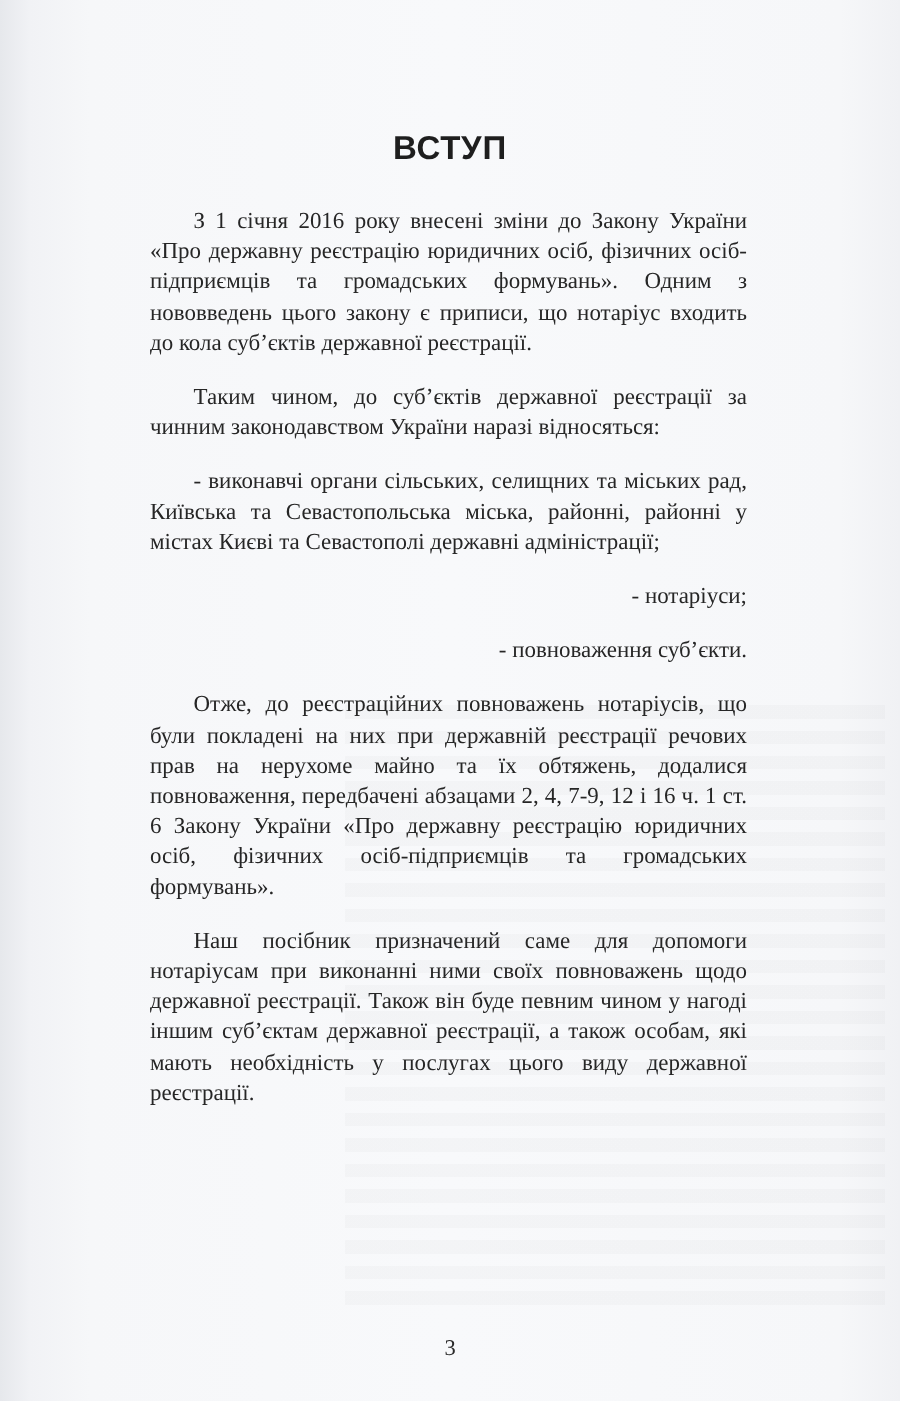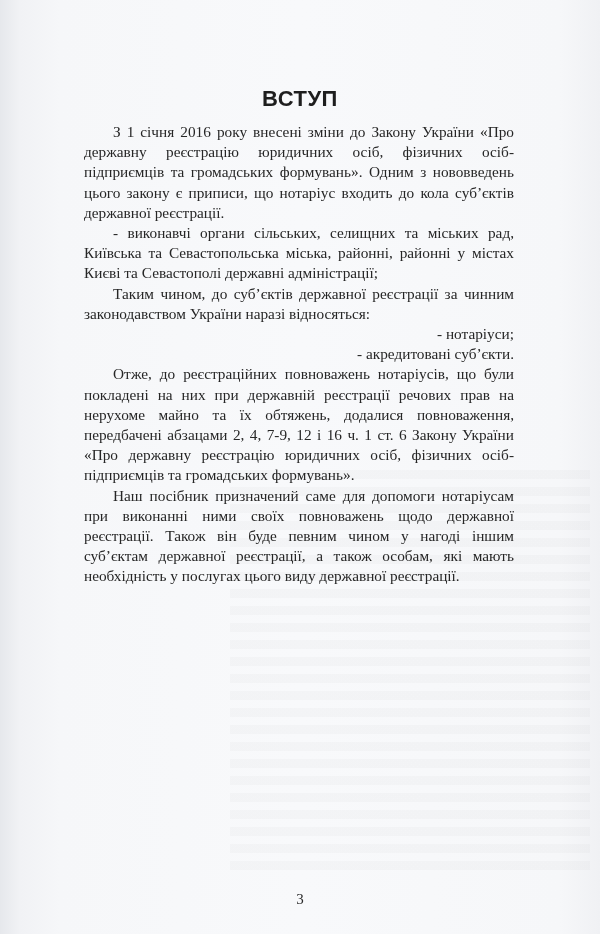--- a/index.html
+++ b/index.html
@@ -13,41 +13,41 @@
   .page { position: absolute; left: 0; top: 0; width: 600px; height: 934px; }
   .title {
     position: absolute; top: 86px; left: 0; width: 600px; text-align: center;
     font-family: "Liberation Sans", sans-serif; font-weight: bold; font-size: 22px;
     letter-spacing: 0.5px; color: #1e1e1e;
   }
   .body {
     position: absolute; top: 122px; left: 84px; width: 430px;
     font-size: 15.3px; line-height: 20.2px; text-align: justify;
   }
-  .body p { margin: 0; text-indent: 29px; }
+  .body p { margin: 16px; text-indent: 29px; }
   .body p.nojust { text-align: right; }
   .pagenum {
     position: absolute; top: 891px; left: 0; width: 600px; text-align: center;
     font-size: 15px; color: #2a2a2a;
   }
   .bleed {
     position: absolute; left: 230px; top: 470px; width: 360px; height: 400px;
     background: repeating-linear-gradient(to bottom, rgba(0,0,0,0.018) 0px, rgba(0,0,0,0.018) 9px, transparent 9px, transparent 17px);
     pointer-events: none;
   }
 </style>
 </head>
 <body>
 
 <div class="page">
   <div class="bleed"></div>
   <div class="title">ВСТУП</div>
   <div class="body">
     <p>З 1 січня 2016 року внесені зміни до Закону України «Про державну реєстрацію юридичних осіб, фізичних осіб-підприємців та громадських формувань». Одним з нововведень цього закону є приписи, що нотаріус входить до кола суб’єктів державної реєстрації.</p>
+    <p>Таким чином, до суб’єктів державної реєстрації за чинним законодавством України наразі відносяться:</p>
     <p>- виконавчі органи сільських, селищних та міських рад, Київська та Севастопольська міська, районні, районні у містах Києві та Севастополі державні адміністрації;</p>
-    <p>Таким чином, до суб’єктів державної реєстрації за чинним законодавством України наразі відносяться:</p>
     <p class="nojust">- нотаріуси;</p>
-    <p class="nojust">- акредитовані суб’єкти.</p>
+    <p class="nojust">- повноваження суб’єкти.</p>
     <p>Отже, до реєстраційних повноважень нотаріусів, що були покладені на них при державній реєстрації речових прав на нерухоме майно та їх обтяжень, додалися повноваження, передбачені абзацами 2, 4, 7-9, 12 і 16 ч. 1 ст. 6 Закону України «Про державну реєстрацію юридичних осіб, фізичних осіб-підприємців та громадських формувань».</p>
     <p>Наш посібник призначений саме для допомоги нотаріусам при виконанні ними своїх повноважень щодо державної реєстрації. Також він буде певним чином у нагоді іншим суб’єктам державної реєстрації, а також особам, які мають необхідність у послугах цього виду державної реєстрації.</p>
   </div>
   <div class="pagenum">3</div>
 </div>
 
 </body></html>

